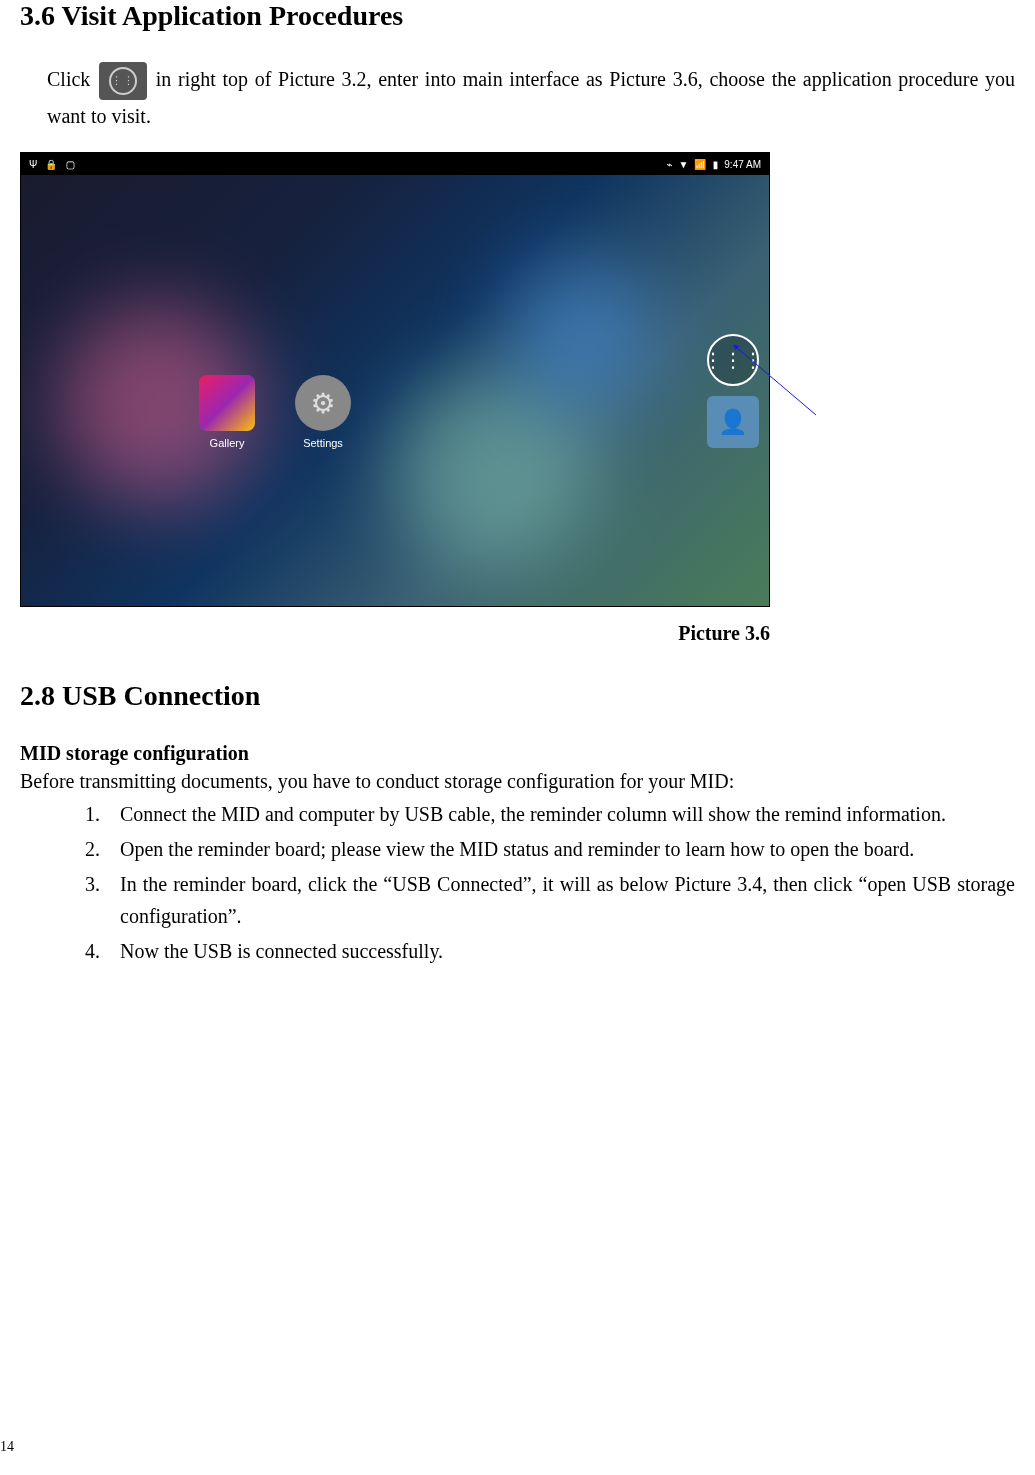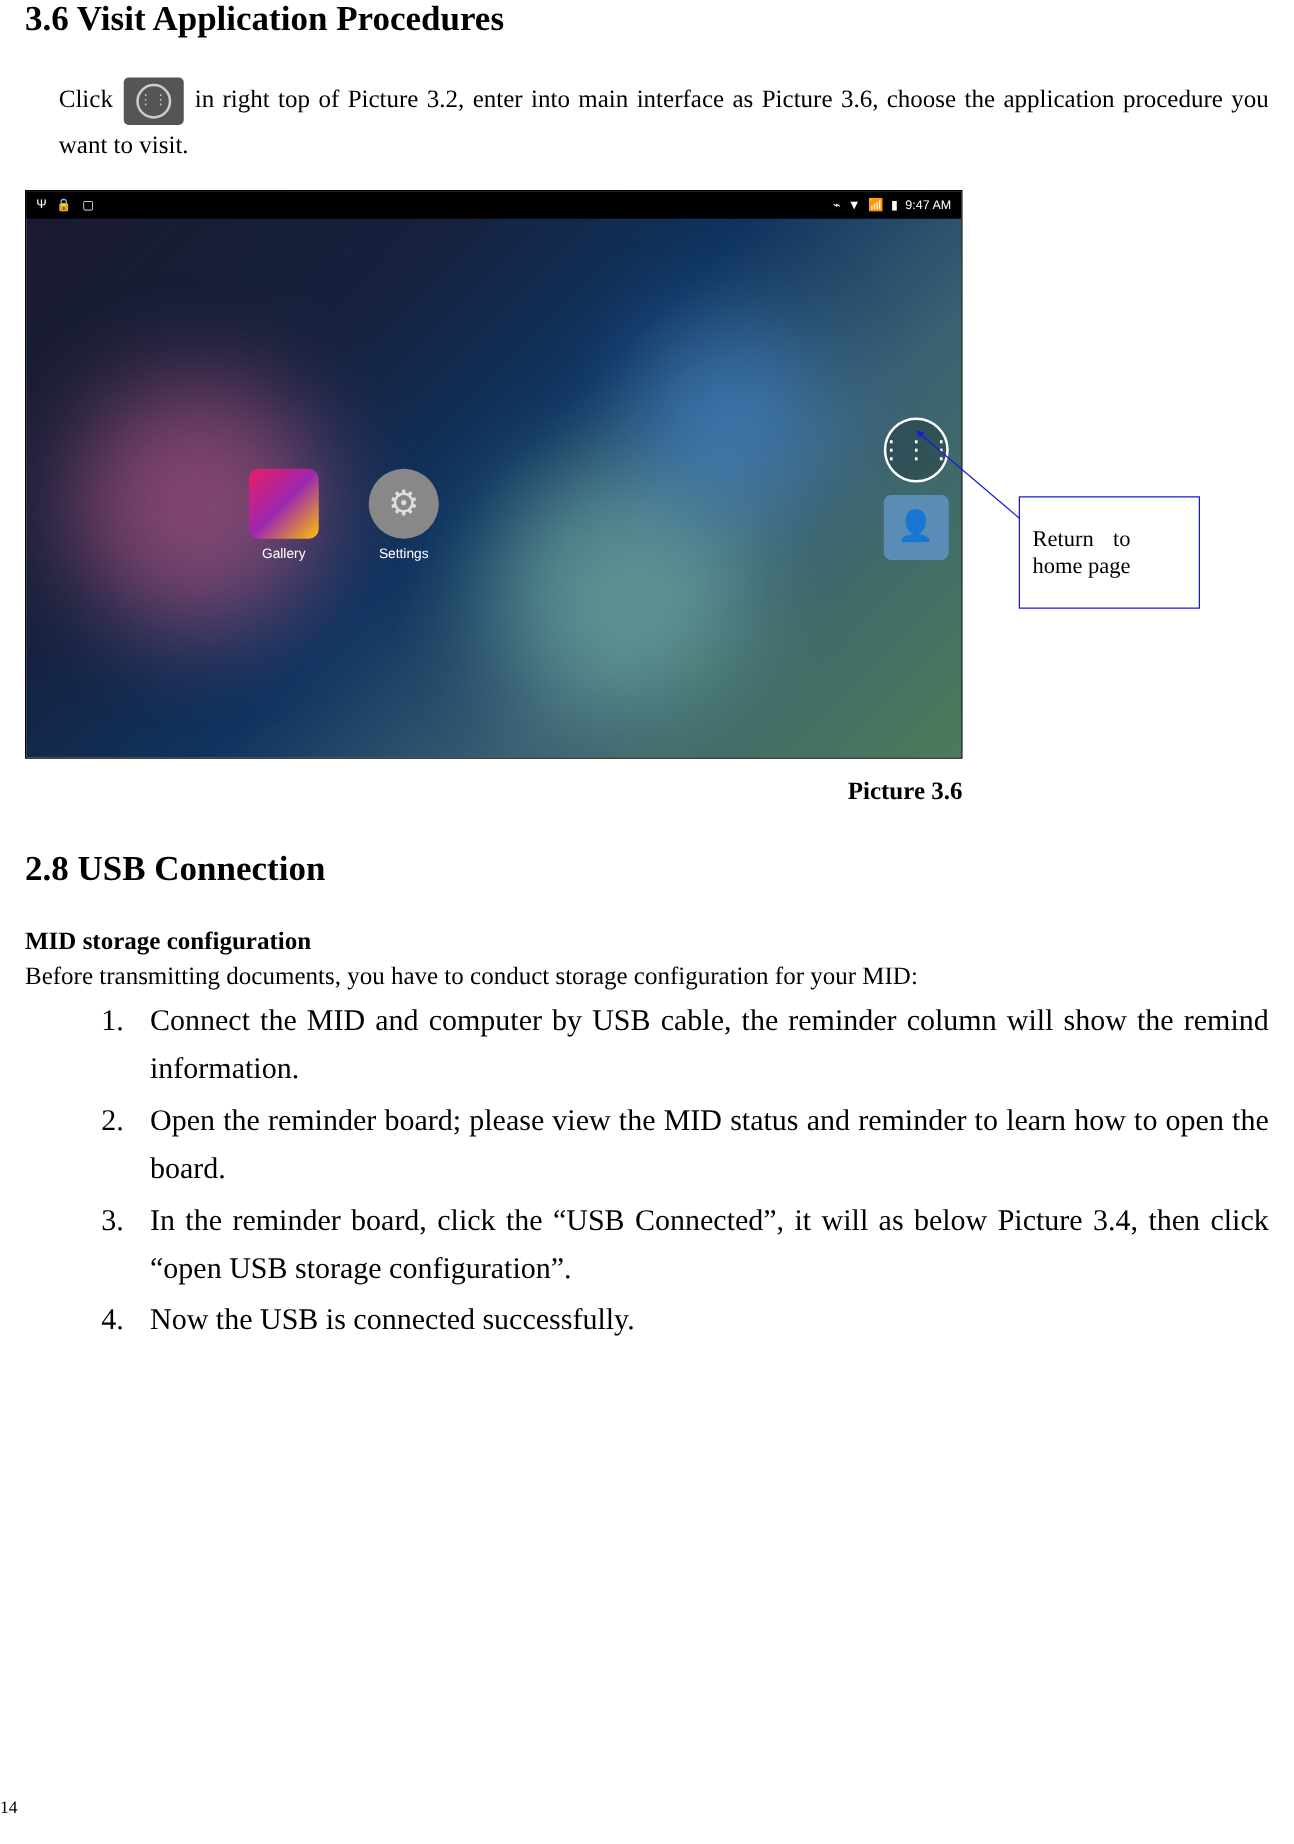--- a/index.html
+++ b/index.html
@@ -213,21 +213,21 @@
       font-weight: bold;
       font-size: 20px;
       margin-bottom: 5px;
     }
     .config-intro {
       font-size: 20px;
       margin-bottom: 5px;
     }
     ol.config-list {
       margin-left: 85px;
-      font-size: 24px;
+      font-size: 20px;
     }
     ol.config-list li {
       padding-left: 15px;
       margin-bottom: 3px;
       text-align: justify;
       line-height: 1.6;
     }
     .page-number {
       text-align: left;
       font-size: 14px;
@@ -294,29 +294,20 @@
     <svg width="100" height="80">
       <defs>
         <marker id="arrowhead" markerWidth="10" markerHeight="10" refX="2" refY="3" orient="auto">
           <polygon points="0 0, 6 3, 0 6" fill="#1a1ae0"></polygon>
         </marker>
       </defs>
       <line x1="82" y1="70" x2="2" y2="2" stroke="#1a1ae0" stroke-width="1" marker-end="url(#arrowhead)"></line>
     </svg>
   </div>
 
-  <div class="callout">
-    <div>
-      <div class="callout-text-row">
-        <span>Return</span>
-        <span>to</span>
-      </div>
-      <div>home page</div>
-    </div>
-  </div>
 </div>
 
 <div class="figure-caption">Picture 3.6</div>
 
 <h2 class="section-heading">2.8 USB Connection</h2>
 
 <div class="sub-heading">MID storage configuration</div>
 <div class="config-intro">Before transmitting documents, you have to conduct storage configuration for your MID:</div>
 
 <ol class="config-list">

